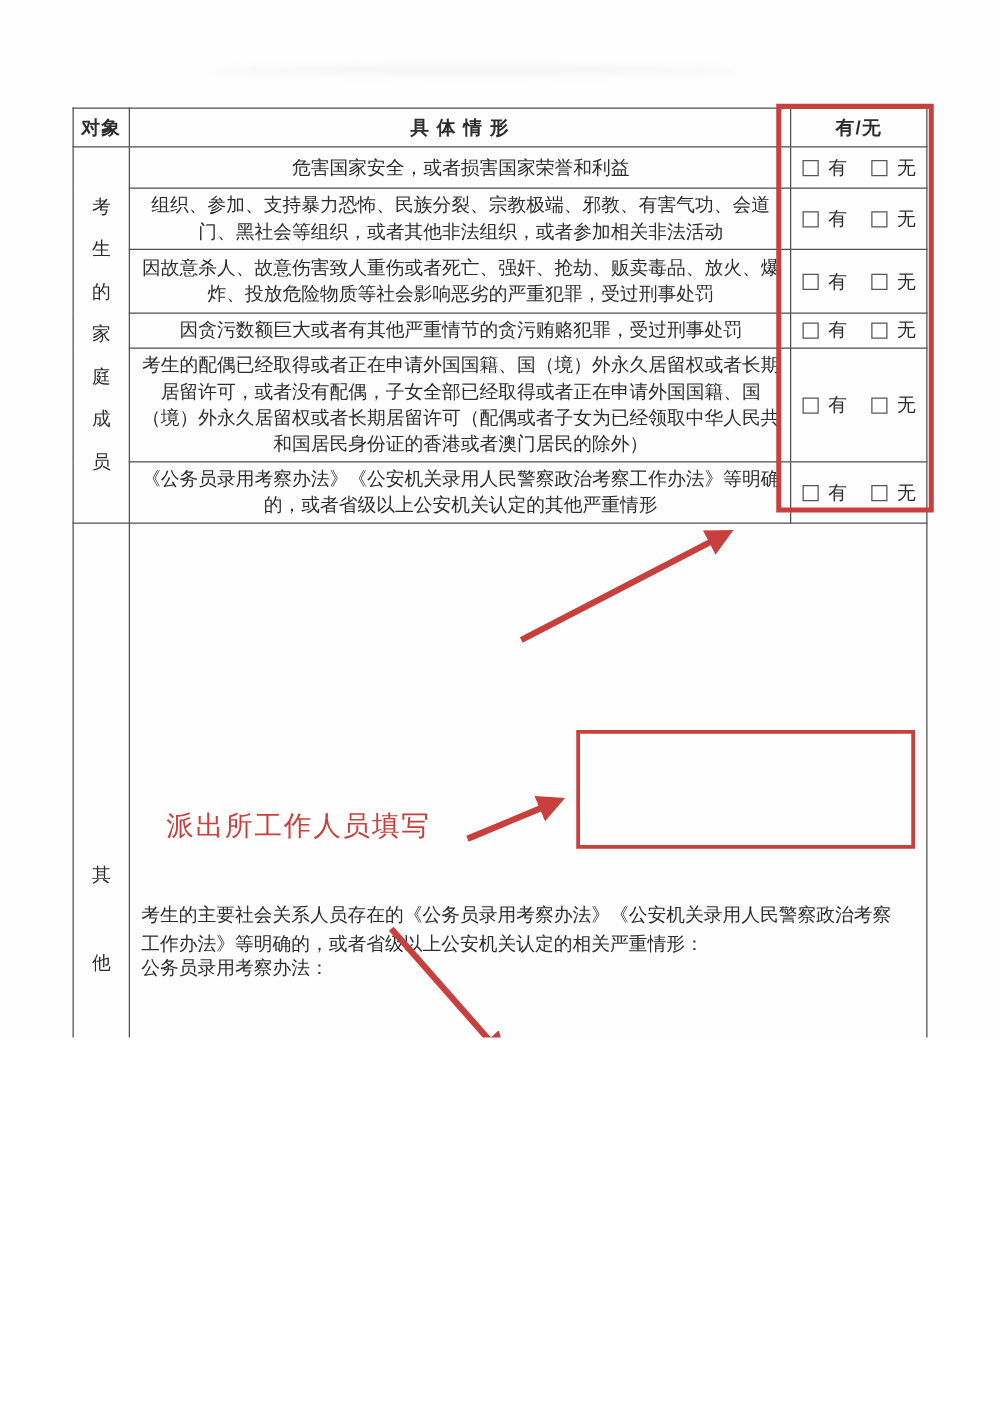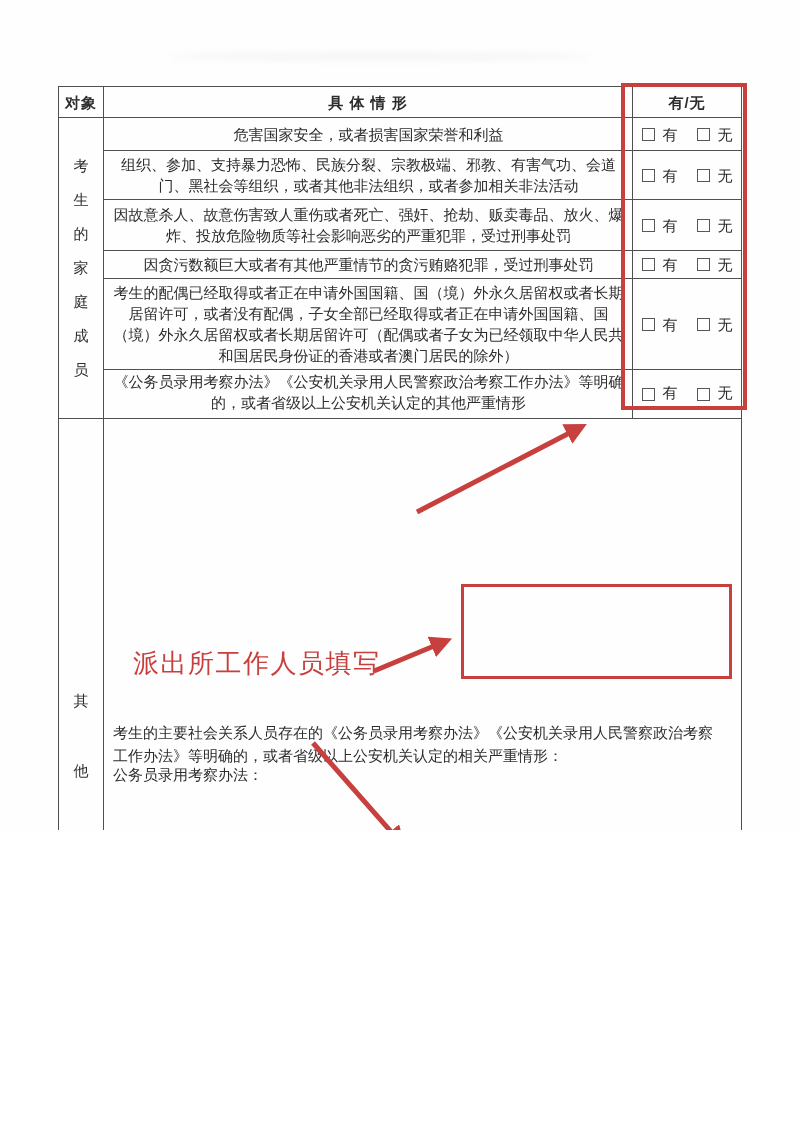--- a/index.html
+++ b/index.html
@@ -39,21 +39,21 @@
   col.c-subject  { width: 45px; }
   col.c-situation{ width: 529px; }
   col.c-yesno    { width: 109px; }
 
   tr.row-header   { height: 31px; }
   tr.r1 { height: 33px; }
   tr.r2 { height: 42px; margin-left: 12px; }
   tr.r3 { height: 51px; }
   tr.r4 { height: 28px; padding-left: 36px; }
   tr.r5 { height: 84px; padding-left: 46px; }
-  tr.r6 { height: 47px; font-family: Liberation Mono, monospace; }
+  tr.r6 { height: 47px; }
   tr.row-other { height: 635px; }
 
   .th {
     text-align: center;
     font-weight: bold;
     font-size: 15px;
     letter-spacing: 1px;
   }
   .sit { padding: 3px 8px 3px 9px; text-align: center; }
 
@@ -92,21 +92,21 @@
     border: 3px solid var(--annotation-red);
     background: transparent;
   }
   .col-box { left: 621px; top: 83px;  width: 126px; height: 327px; border-width: 4px; }
   .box1    { left: 461px; top: 584px; width: 271px; height: 95px;  border-width: 3px; }
   .box2    { left: 421px; top: 852px; width: 317px; height: 99px;  border-width: 3px; }
 
   .red-note {
     position: absolute;
     left: 133px; top: 646px;
-    font-size: 26px;
+    font-size: 22px;
     letter-spacing: 1.5px;
     color: var(--annotation-red);
     white-space: nowrap;
   }
 
   svg.arrows {
     position: absolute;
     left: 0; top: 0;
     width: 800px; height: 1132px;
     pointer-events: none;

